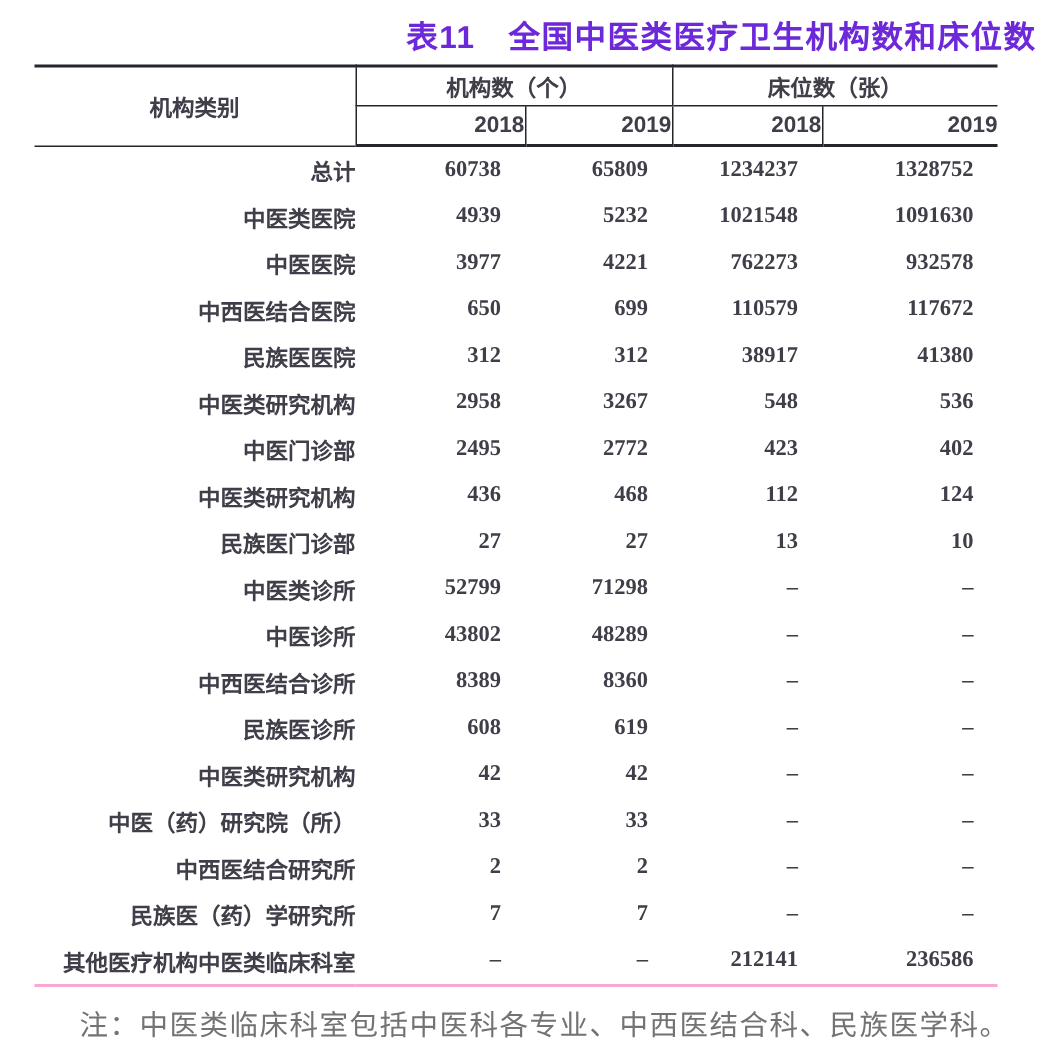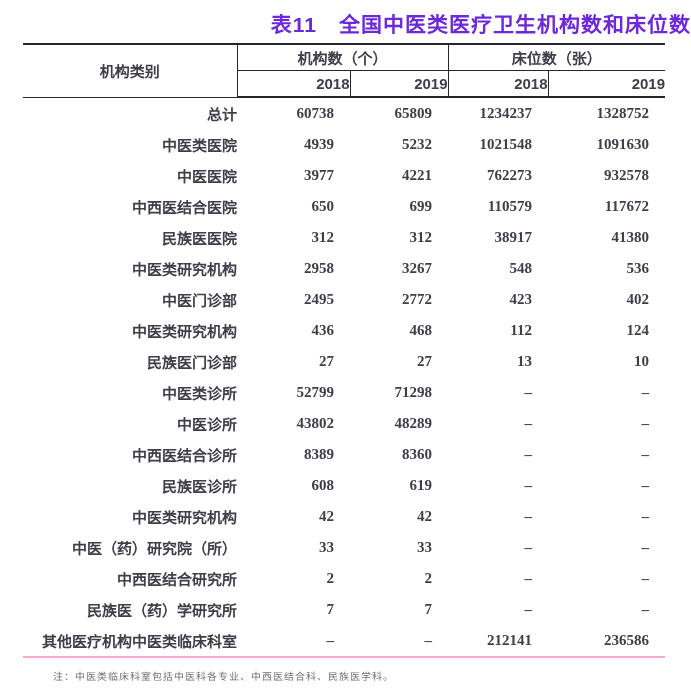--- a/index.html
+++ b/index.html
@@ -14,21 +14,21 @@
   thead th{font-size:15px;font-weight:bold;color:#3f3e49;padding:0;}
   th.corner{height:50px;vertical-align:middle;text-align:center;border-bottom:2px solid #25252c;}
   tr.group-row th{height:25px;border-left:1px solid #25252c;border-bottom:1px solid #25252c;text-align:center;}
   tr.year-row th{height:25px;border-left:1px solid #25252c;border-bottom:2px solid #25252c;text-align:right;
                  font-family:Liberation Sans, sans-serif;}
   tbody td{height:31px;padding:0;font-size:15px;font-weight:bold;vertical-align:middle;}
   td.rowlabel{text-align:right;padding-left:6px;}
   td.rowlabel.indent{padding-left:26px;}
   td.num{text-align:right;padding-right:16px;
          font-family:"Liberation Serif","DejaVu Serif",serif;}
-  .note{position:absolute;top:668px;left:53px;font-size:10px;color:#737373;
+  .note{position:absolute;top:668px;left:53px;font-size:19px;color:#737373;
         font-family:Liberation Sans, sans-serif;letter-spacing:1px;}
 </style>
 </head>
 <body>
 
 <div class="page">
 
   <div class="title">表11　全国中医类医疗卫生机构数和床位数</div>
 
   <table class="stat">

